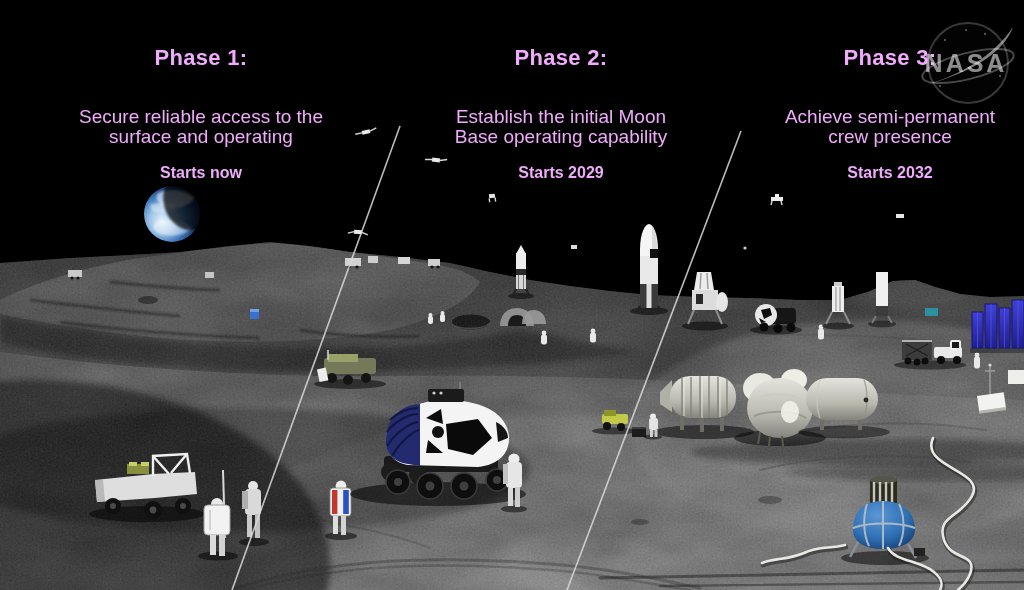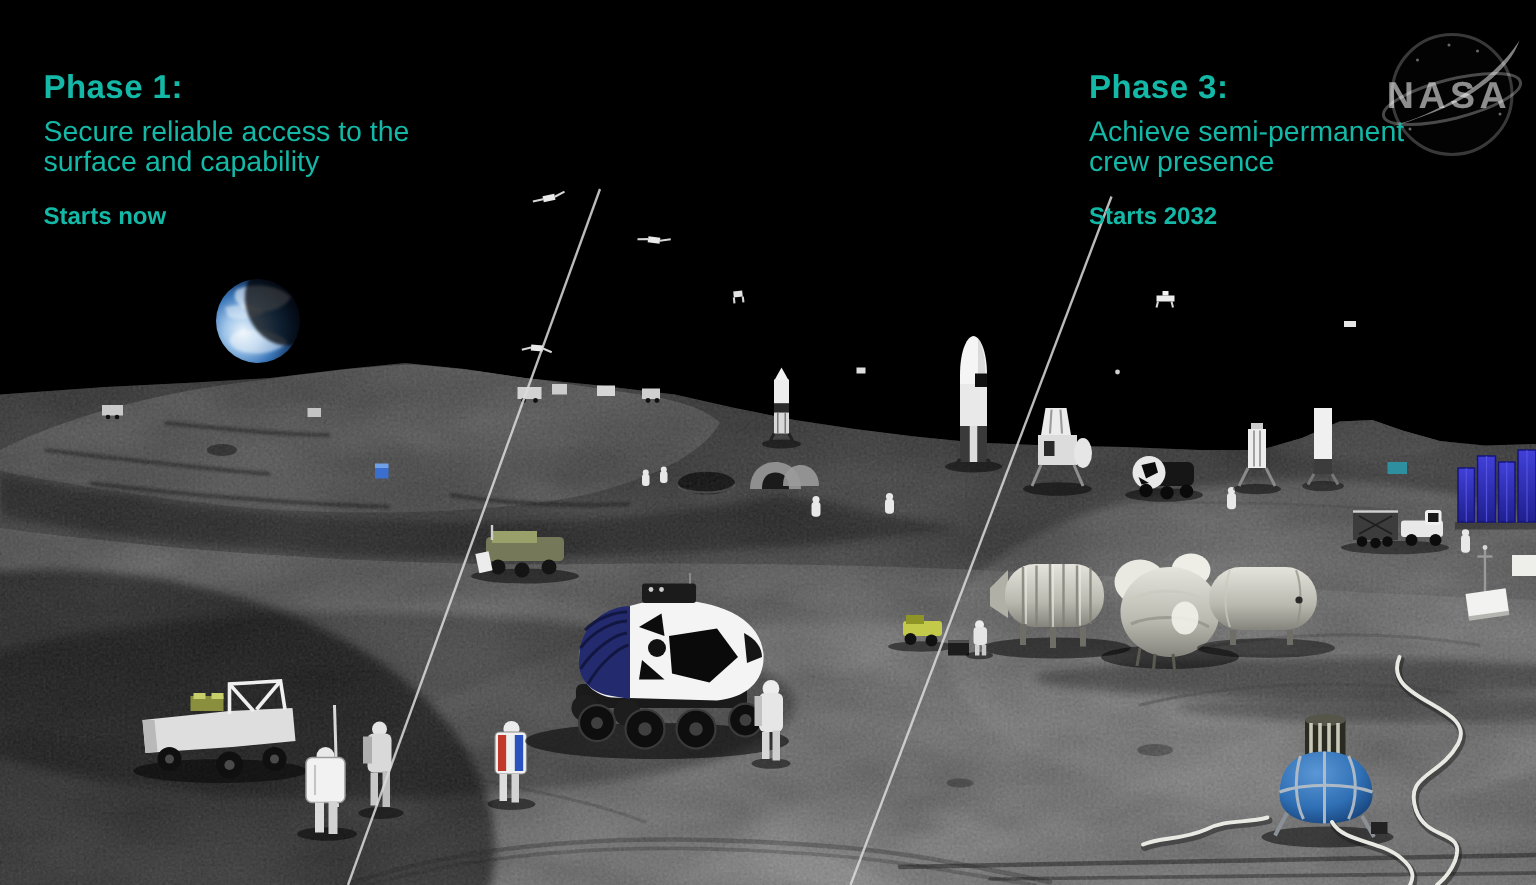--- a/index.html
+++ b/index.html
@@ -1,24 +1,24 @@
 <!DOCTYPE html>
 <html><head>
 <meta charset="utf-8">
 <style>
   html,body{margin:0;padding:0;background:#000;}
   #stage{position:relative;width:1024px;height:590px;overflow:hidden;background:#000;
          font-family:"Liberation Sans",sans-serif;}
   svg.scene{position:absolute;left:0;top:0;}
-  .phase{position:absolute;top:45px;color:#14b8a6;text-align:left;z-index:5;}
+  .phase{position:absolute;top:45px;color:#f0abfc;text-align:center;z-index:5;}
   .p1{left:29px;width:344px;}
   .p2{left:389px;width:344px;}
   .p3{left:726px;width:328px;}
   .phase-title{font-size:22px;font-weight:700;letter-spacing:.3px;}
-  .phase-desc{margin-top:8px;font-size:19px;line-height:1.05;font-weight:400;}
+  .phase-desc{margin-top:36px;font-size:19px;line-height:1.05;font-weight:400;}
   .phase-start{margin-top:17px;font-size:16px;font-weight:700;}
 </style>
 </head>
 <body>
 
 <div id="stage">
 
 <svg class="scene" width="1024" height="590" viewBox="0 0 1024 590">
   <defs>
     <radialGradient id="earthGrad" cx="32%" cy="62%" r="80%">
@@ -565,25 +565,33 @@
     <ellipse cx="968" cy="66" rx="47" ry="13" fill="none" stroke="#ffffff" stroke-opacity="0.28" stroke-width="2" transform="rotate(-14 968 66)"></ellipse>
     <text x="966" y="72" text-anchor="middle" font-family="Liberation Sans, sans-serif" font-size="25" font-weight="700" letter-spacing="3" fill="#ffffff" fill-opacity="0.55">NASA</text>
     <path d="M928,84 C958,76 994,56 1013,27 C1006,47 982,66 950,77 C942,80 934,83 928,84 Z" fill="#ffffff" fill-opacity="0.5"></path>
   </g>
 </svg>
 
 <div class="phase p1">
   <div class="phase-title">Phase 1:</div>
   <div class="phase-desc">
     <div>Secure reliable access to the</div>
-    <div>surface and capability</div>
+    <div>surface and operating</div>
   </div>
   <div class="phase-start">Starts now</div>
 </div>
 
+<div class="phase p2">
+  <div class="phase-title">Phase 2:</div>
+  <div class="phase-desc">
+    <div>Establish the initial Moon</div>
+    <div>Base operating capability</div>
+  </div>
+  <div class="phase-start">Starts 2029</div>
+</div>
 
 <div class="phase p3">
   <div class="phase-title">Phase 3:</div>
   <div class="phase-desc">
     <div>Achieve semi-permanent</div>
     <div>crew presence</div>
   </div>
   <div class="phase-start">Starts 2032</div>
 </div>
 

